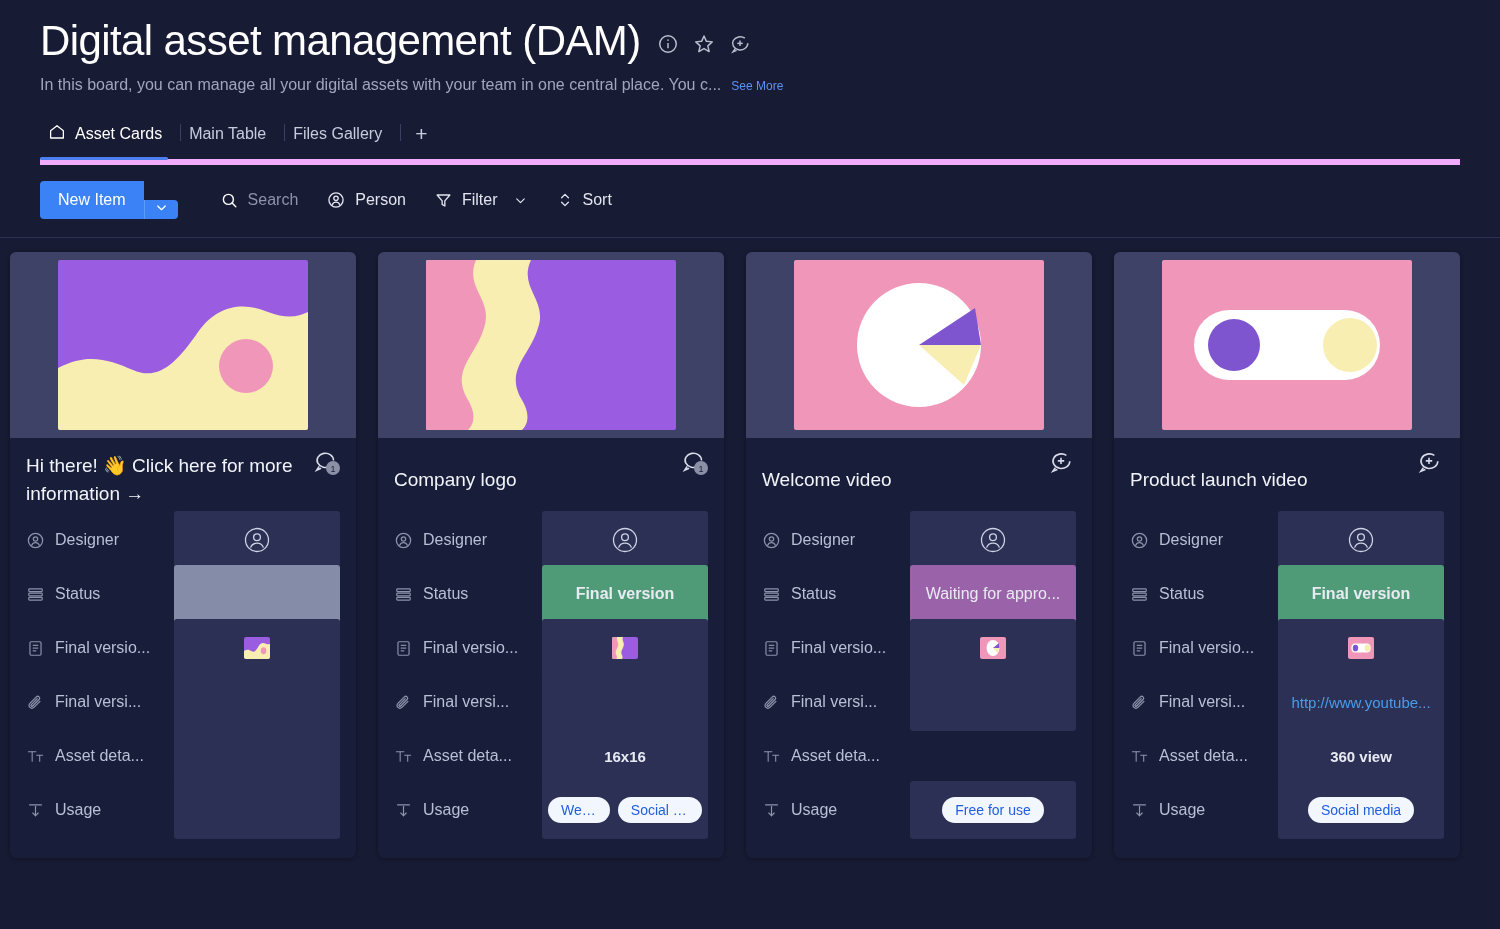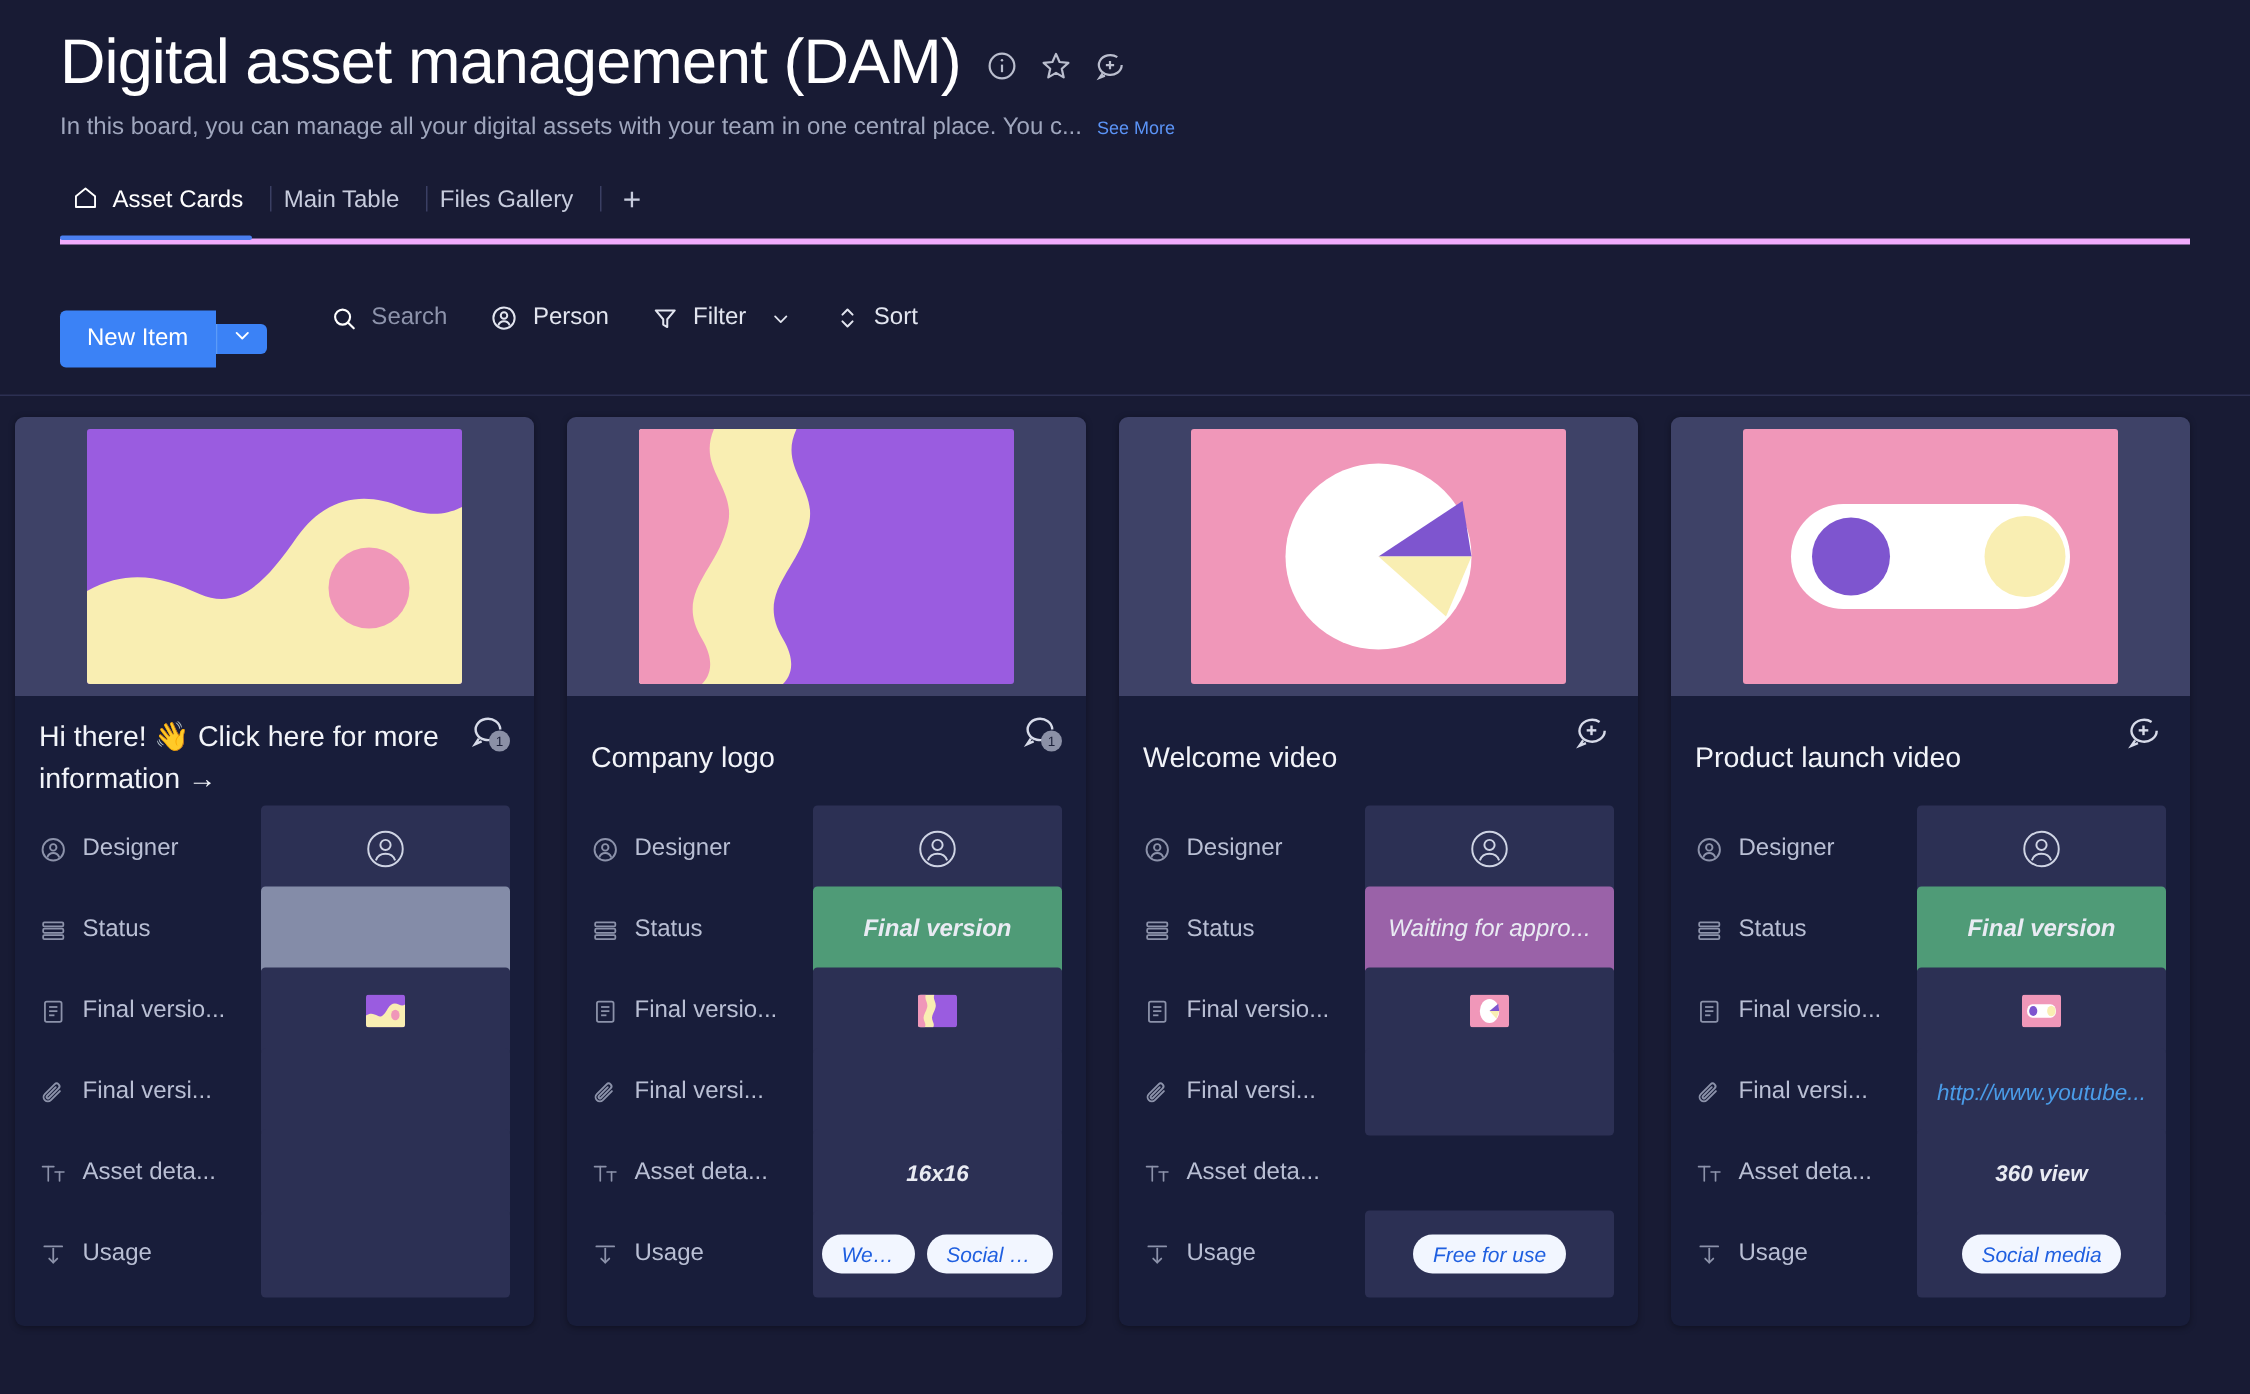--- a/index.html
+++ b/index.html
@@ -23,42 +23,42 @@
   .hicon svg { display: block; }
   .board-desc {
     margin-top: 12px; font-size: 16px; color: #9fa6bd;
     display: flex; align-items: baseline; gap: 10px;
   }
   .see-more { color: #5b93f5; cursor: pointer; font-size: 12px; }
 
   
   .tabs {
     margin-top: 20px; display: flex; align-items: stretch; gap: 0;
-    border-bottom: 4px solid #f0abfc;
+    border-bottom: 6px solid #f0abfc;
   }
   .tab {
     display: flex; align-items: center; gap: 9px;
     padding: 8px 18px 13px 8px; font-size: 16px; color: #c7ccdd;
     cursor: pointer; position: relative;
   }
   .tab.active { color: #ffffff; }
   .tab.active::after {
     content: ""; position: absolute; left: 0; right: 12px; bottom: -1px;
     height: 3px; background: #4b7ff0; border-radius: 2px;
   }
   .tab-sep { width: 1px; background: #3a3f63; margin: 10px 0 18px 0; }
   .tab-add { padding: 8px 14px 13px 14px; font-size: 21px; color: #c7ccdd; cursor: pointer; }
 
   
   .toolbar {
     display: flex; align-items: center; gap: 0;
     padding: 16px 40px 18px 40px;
     border-bottom: 1px solid #2c3052;
   }
-  .newitem-wrap { display: flex; align-items: center; margin-right: 28px; margin-top: 28px; }
+  .newitem-wrap { display: flex; align-items: flex-end; margin-right: 28px; }
   .newitem-btn {
     background: #3b82f6; color: #fff; border: none;
     font-family: inherit; font-size: 16px;
     padding: 10px 18px; border-radius: 4px 0 0 4px; cursor: pointer;
   }
   .newitem-caret {
     background: #3b82f6; border-left: 1px solid #5c9bf8;
     border-radius: 0 4px 4px 0; width: 34px;
     display: flex; align-items: center; justify-content: center; cursor: pointer;
   }
@@ -109,21 +109,21 @@
   .row-label {
     display: flex; align-items: center; gap: 10px;
     width: 148px; flex-shrink: 0;
     font-size: 16px; color: #b9bfd4; white-space: nowrap;
   }
   .row-label .ricon { width: 19px; height: 19px; flex-shrink: 0; opacity: .8; }
   .row-value {
     flex: 1; height: 58px; background: #2c3054; border-radius: 3px;
     display: flex; align-items: center; justify-content: center;
     gap: 8px; font-size: 15px; color: #e9ebf3; overflow: hidden;
-    cursor: pointer; padding: 0 6px; font-style: italic;
+    cursor: pointer; padding: 0 6px;
   }
   .row-value.empty-grey { background: #848ca8; }
   .row-value.status-green { background: #4f9b77; font-weight: 700; font-size: 16px; }
   .row-value.status-purple { background: #9a62a8; font-weight: 400; font-size: 16px; }
   .row-value.link { color: #4a9ce8; font-size: 15px; }
   .row-value.bold { font-weight: 700; }
   .mini-thumb { width: 26px; height: 22px; border-radius: 2px; overflow: hidden; position: relative; }
   .tag {
     background: #f2f6ff; color: #1f5fe0; border-radius: 14px;
     font-size: 14px; padding: 5px 13px; white-space: nowrap;

